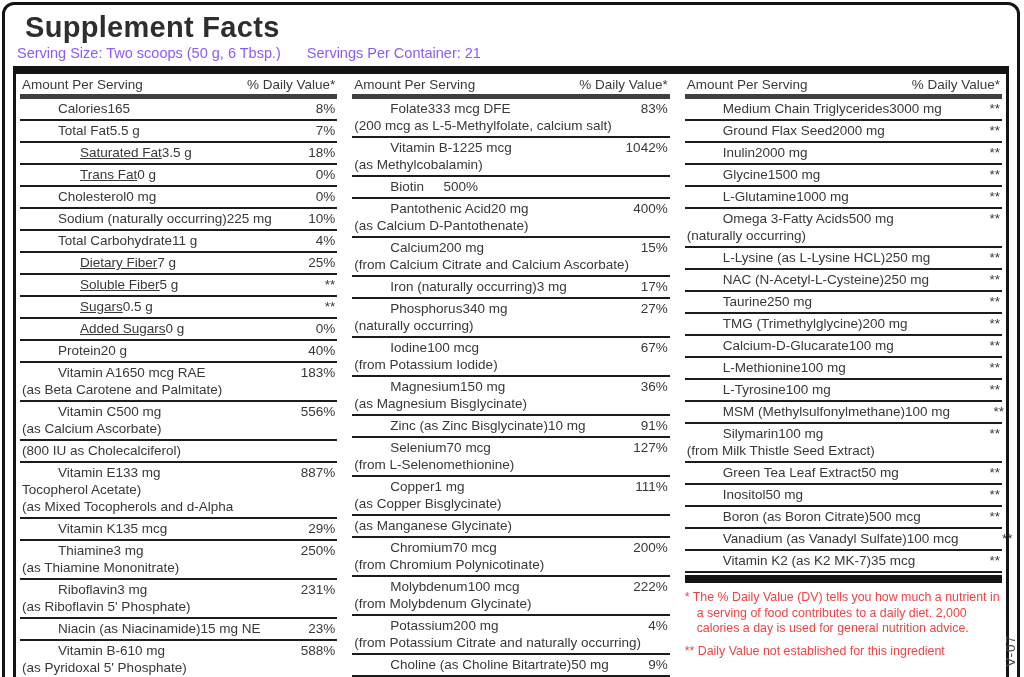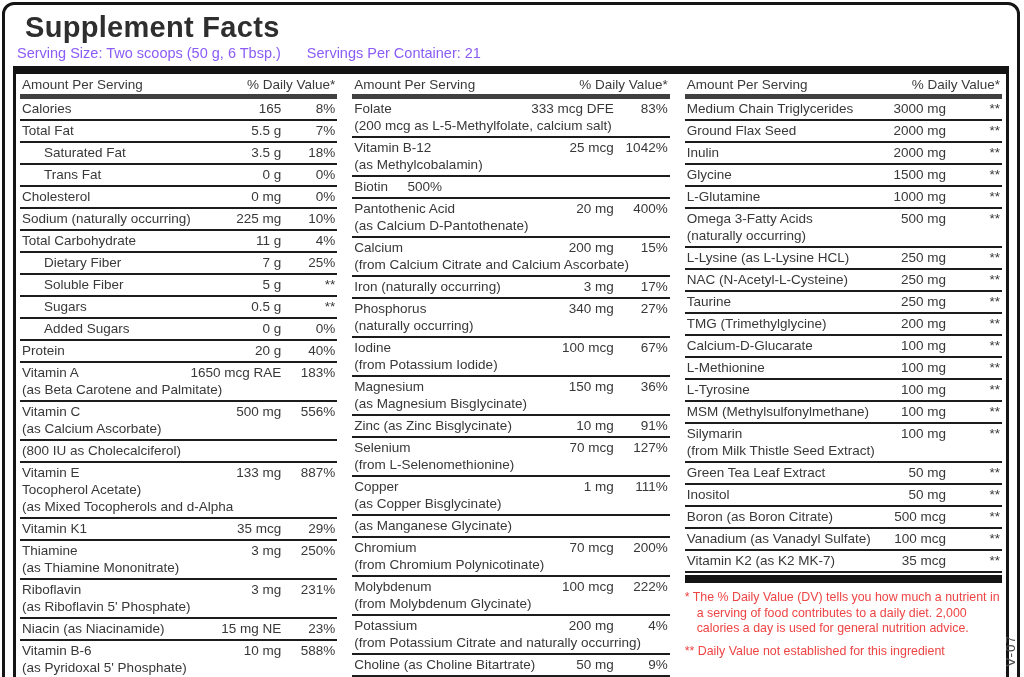--- a/index.html
+++ b/index.html
@@ -9,23 +9,23 @@
   .title{font-size:29px;font-weight:700;color:#2e2e2e;letter-spacing:.3px;margin:2px 0 0 12px;line-height:32px;}
   .serving-row{font-size:14.5px;margin:1px 0 4px 4px;color:#8b5cf6;line-height:18px;}
   .serving-row .sep{display:inline-block;width:26px;}
   .table-box{display:flex;gap:13px;border:3px solid #141414;border-top:8px solid #141414;
              padding:0 3px;background:#fff;}
   .col{flex:1 1 0;min-width:0;padding:0 1px;}
   .col-header{display:flex;justify-content:space-between;align-items:baseline;
               border-bottom:5px solid #404040;padding:3px 2px 2px 2px;font-size:13.5px;color:#3a3a3a;}
   .entry{border-bottom:2px solid #1c1c1c;padding:1px 2px 2px 2px;}
   .row-main{display:flex;align-items:baseline;font-size:13.5px;line-height:17px;}
-  .row-main.indent .cell-name{padding-left:22px;}
-  .cell-name{white-space:nowrap;}
-  .cell-amount{flex:1;text-align:right;white-space:nowrap;}
+  .row-main.indent .cell-name{padding-left:22px;text-decoration:underline;}
+  .cell-name{white-space:nowrap;margin-left:36px;}
+  .cell-amount{flex:1;text-align:left;white-space:nowrap;}
   .cell-dv{flex:0 0 54px;text-align:right;white-space:nowrap;}
   .row-sub{font-size:13.5px;line-height:17px;white-space:nowrap;}
   .thick-bar{height:8px;background:#141414;margin:2px 0 7px 0;}
   .footnote{font-size:12.4px;line-height:15.5px;color:#ef4444;margin:0 0 7px 0;
             padding-left:12px;text-indent:-12px;white-space:normal;}
   .version{position:absolute;right:-1px;bottom:32px;writing-mode:vertical-rl;transform:rotate(180deg);
            font-size:13.5px;color:#4a4a4a;letter-spacing:1px;}
 </style>
 </head>
 <body>

